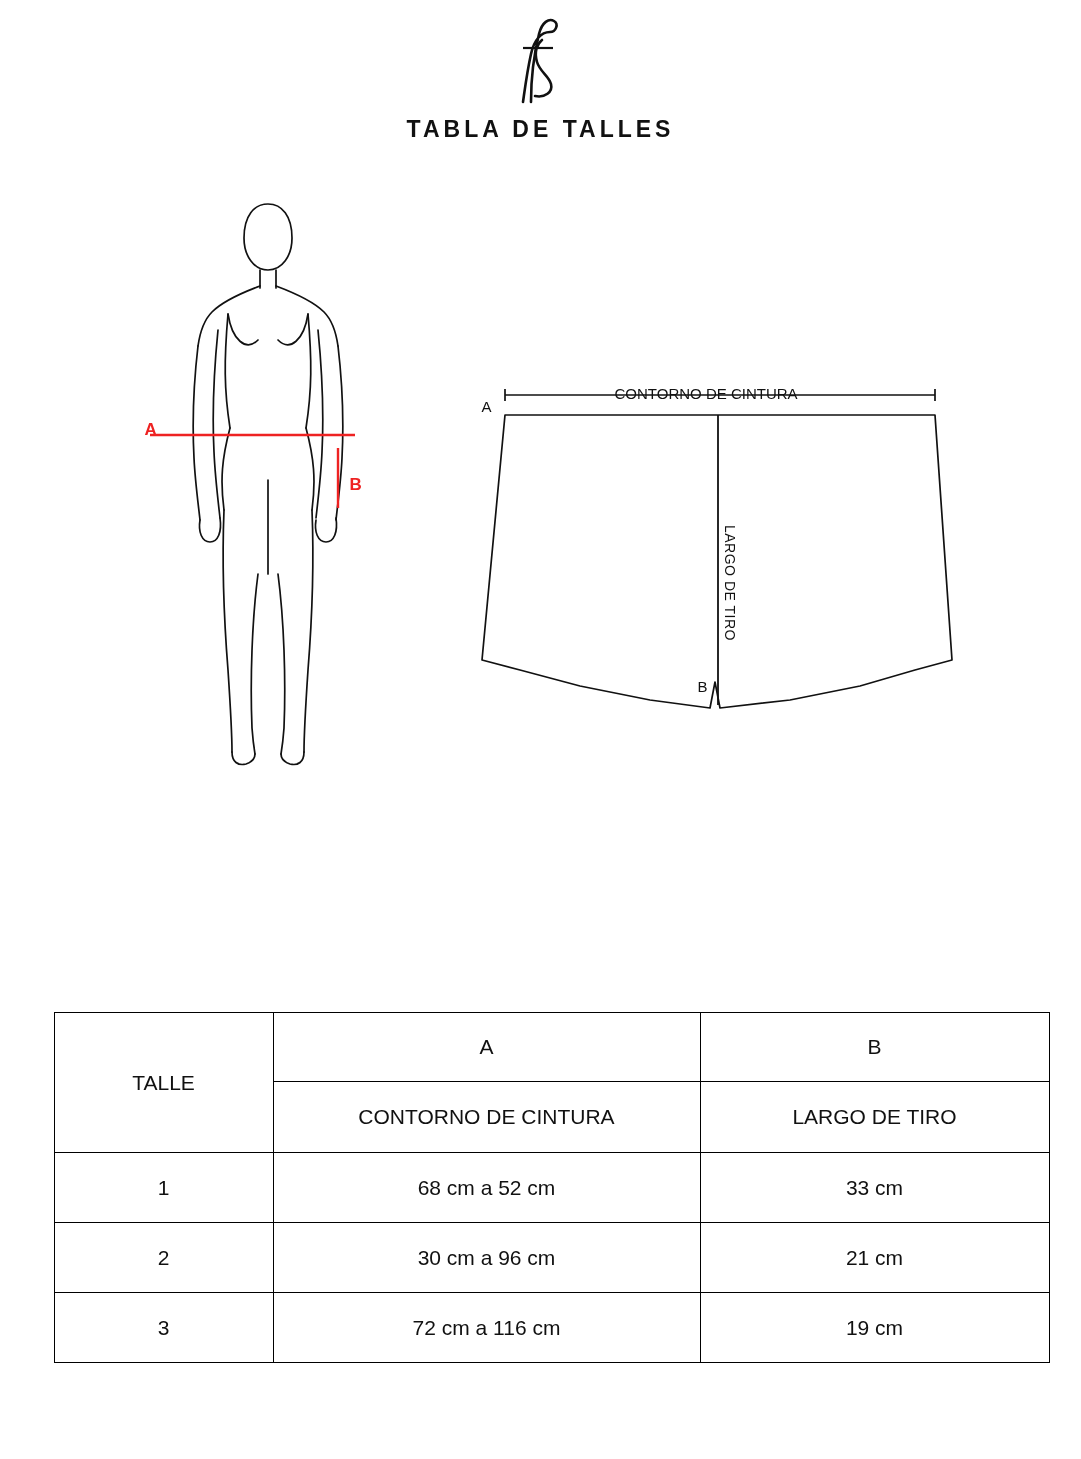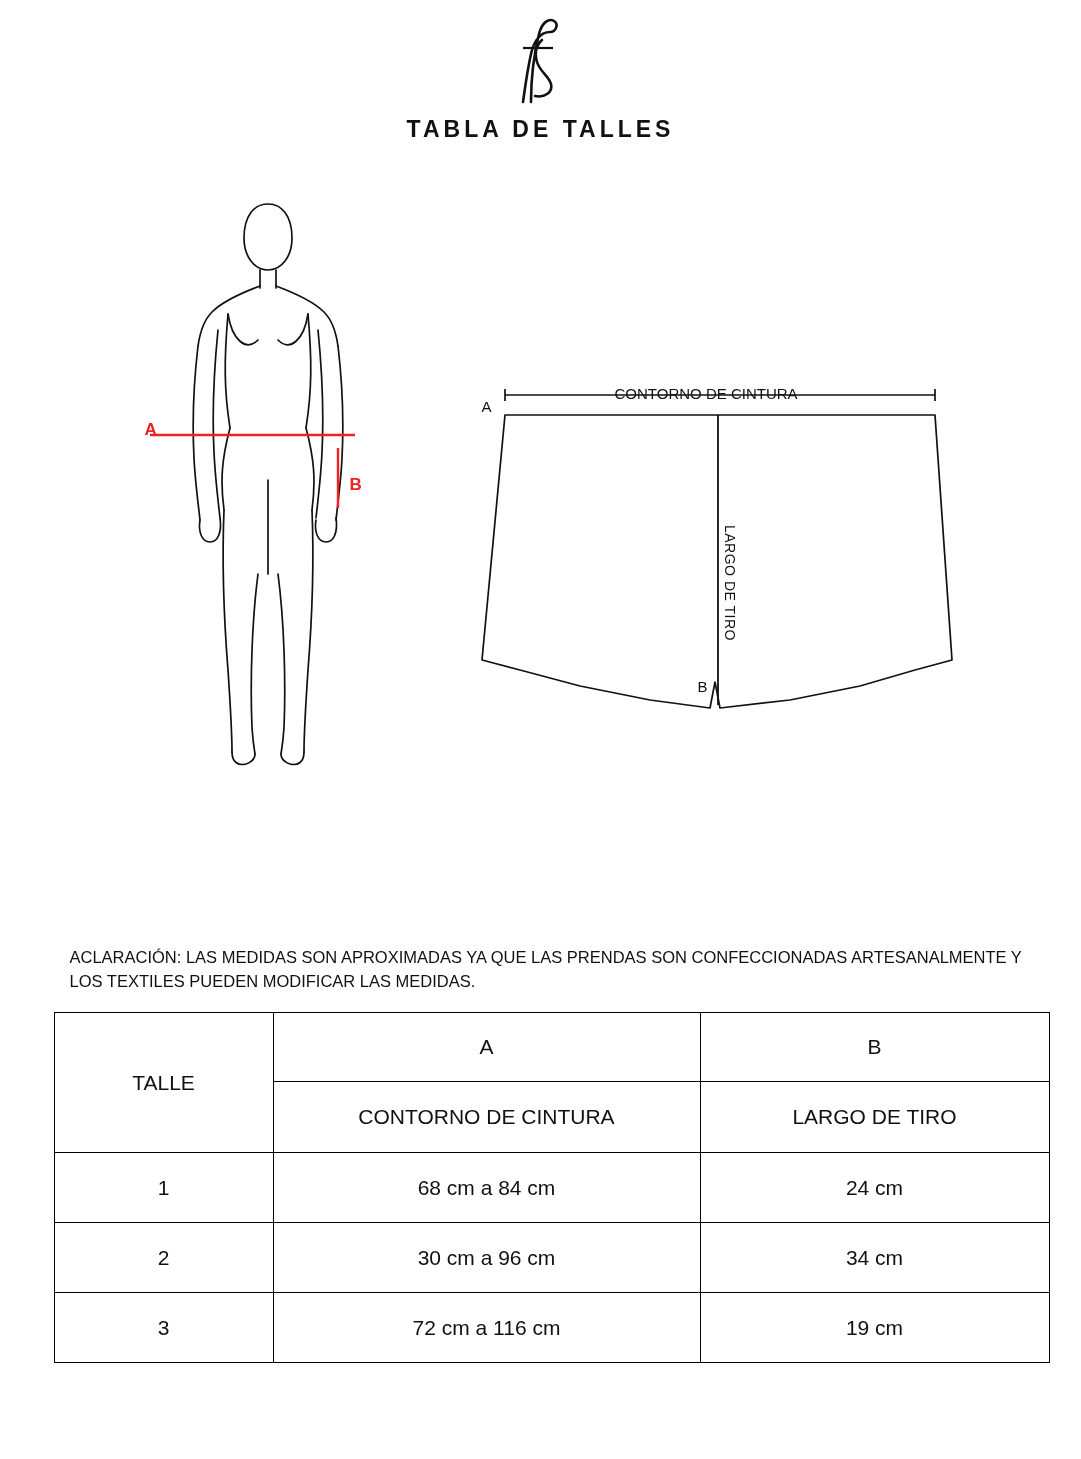--- a/index.html
+++ b/index.html
@@ -193,43 +193,42 @@
 
         <line x1="258" y1="45" x2="258" y2="335" stroke-width="1.8"></line>
       </g>
     </svg>
     <div class="lbl" style="left:472px; top:228px;">A</div>
     <div class="lbl" style="left:605px; top:215px;">CONTORNO DE CINTURA</div>
     <div class="vert-label" style="left:728px; top:355px;">LARGO DE TIRO</div>
     <div class="lbl" style="left:688px; top:508px;">B</div>
   </div>
 
-  <div class="note">ACLARACIÓN: LAS MEDIDAS SON APROXIMADAS YA QUE LAS PRENDAS SON CONFECCIONADAS ARTESANALMENTE Y LOS TEXTILES PUEDEN MODIFICAR LAS MEDIDAS.</div>
 
   <table class="size-table">
     <tbody>
       <tr>
         <td class="col-talle talle-cell" rowspan="2">TALLE</td>
         <td class="col-a hdr-letter">A</td>
         <td class="col-b hdr-letter">B</td>
       </tr>
       <tr>
         <td class="hdr-name">CONTORNO DE CINTURA</td>
         <td class="hdr-name">LARGO DE TIRO</td>
       </tr>
 
       <tr class="body-row">
         <td>1</td>
-        <td>68 cm  a  84 cm</td>
-        <td>24 cm</td>
+        <td>68 cm  a  52 cm</td>
+        <td>33 cm</td>
       </tr>
       <tr class="body-row">
         <td>2</td>
         <td>30 cm  a  96 cm</td>
-        <td>34 cm</td>
+        <td>21 cm</td>
       </tr>
       <tr class="body-row">
         <td>3</td>
         <td>72 cm  a  116 cm</td>
         <td>19 cm</td>
       </tr>
     </tbody>
   </table>
 
 </div>

